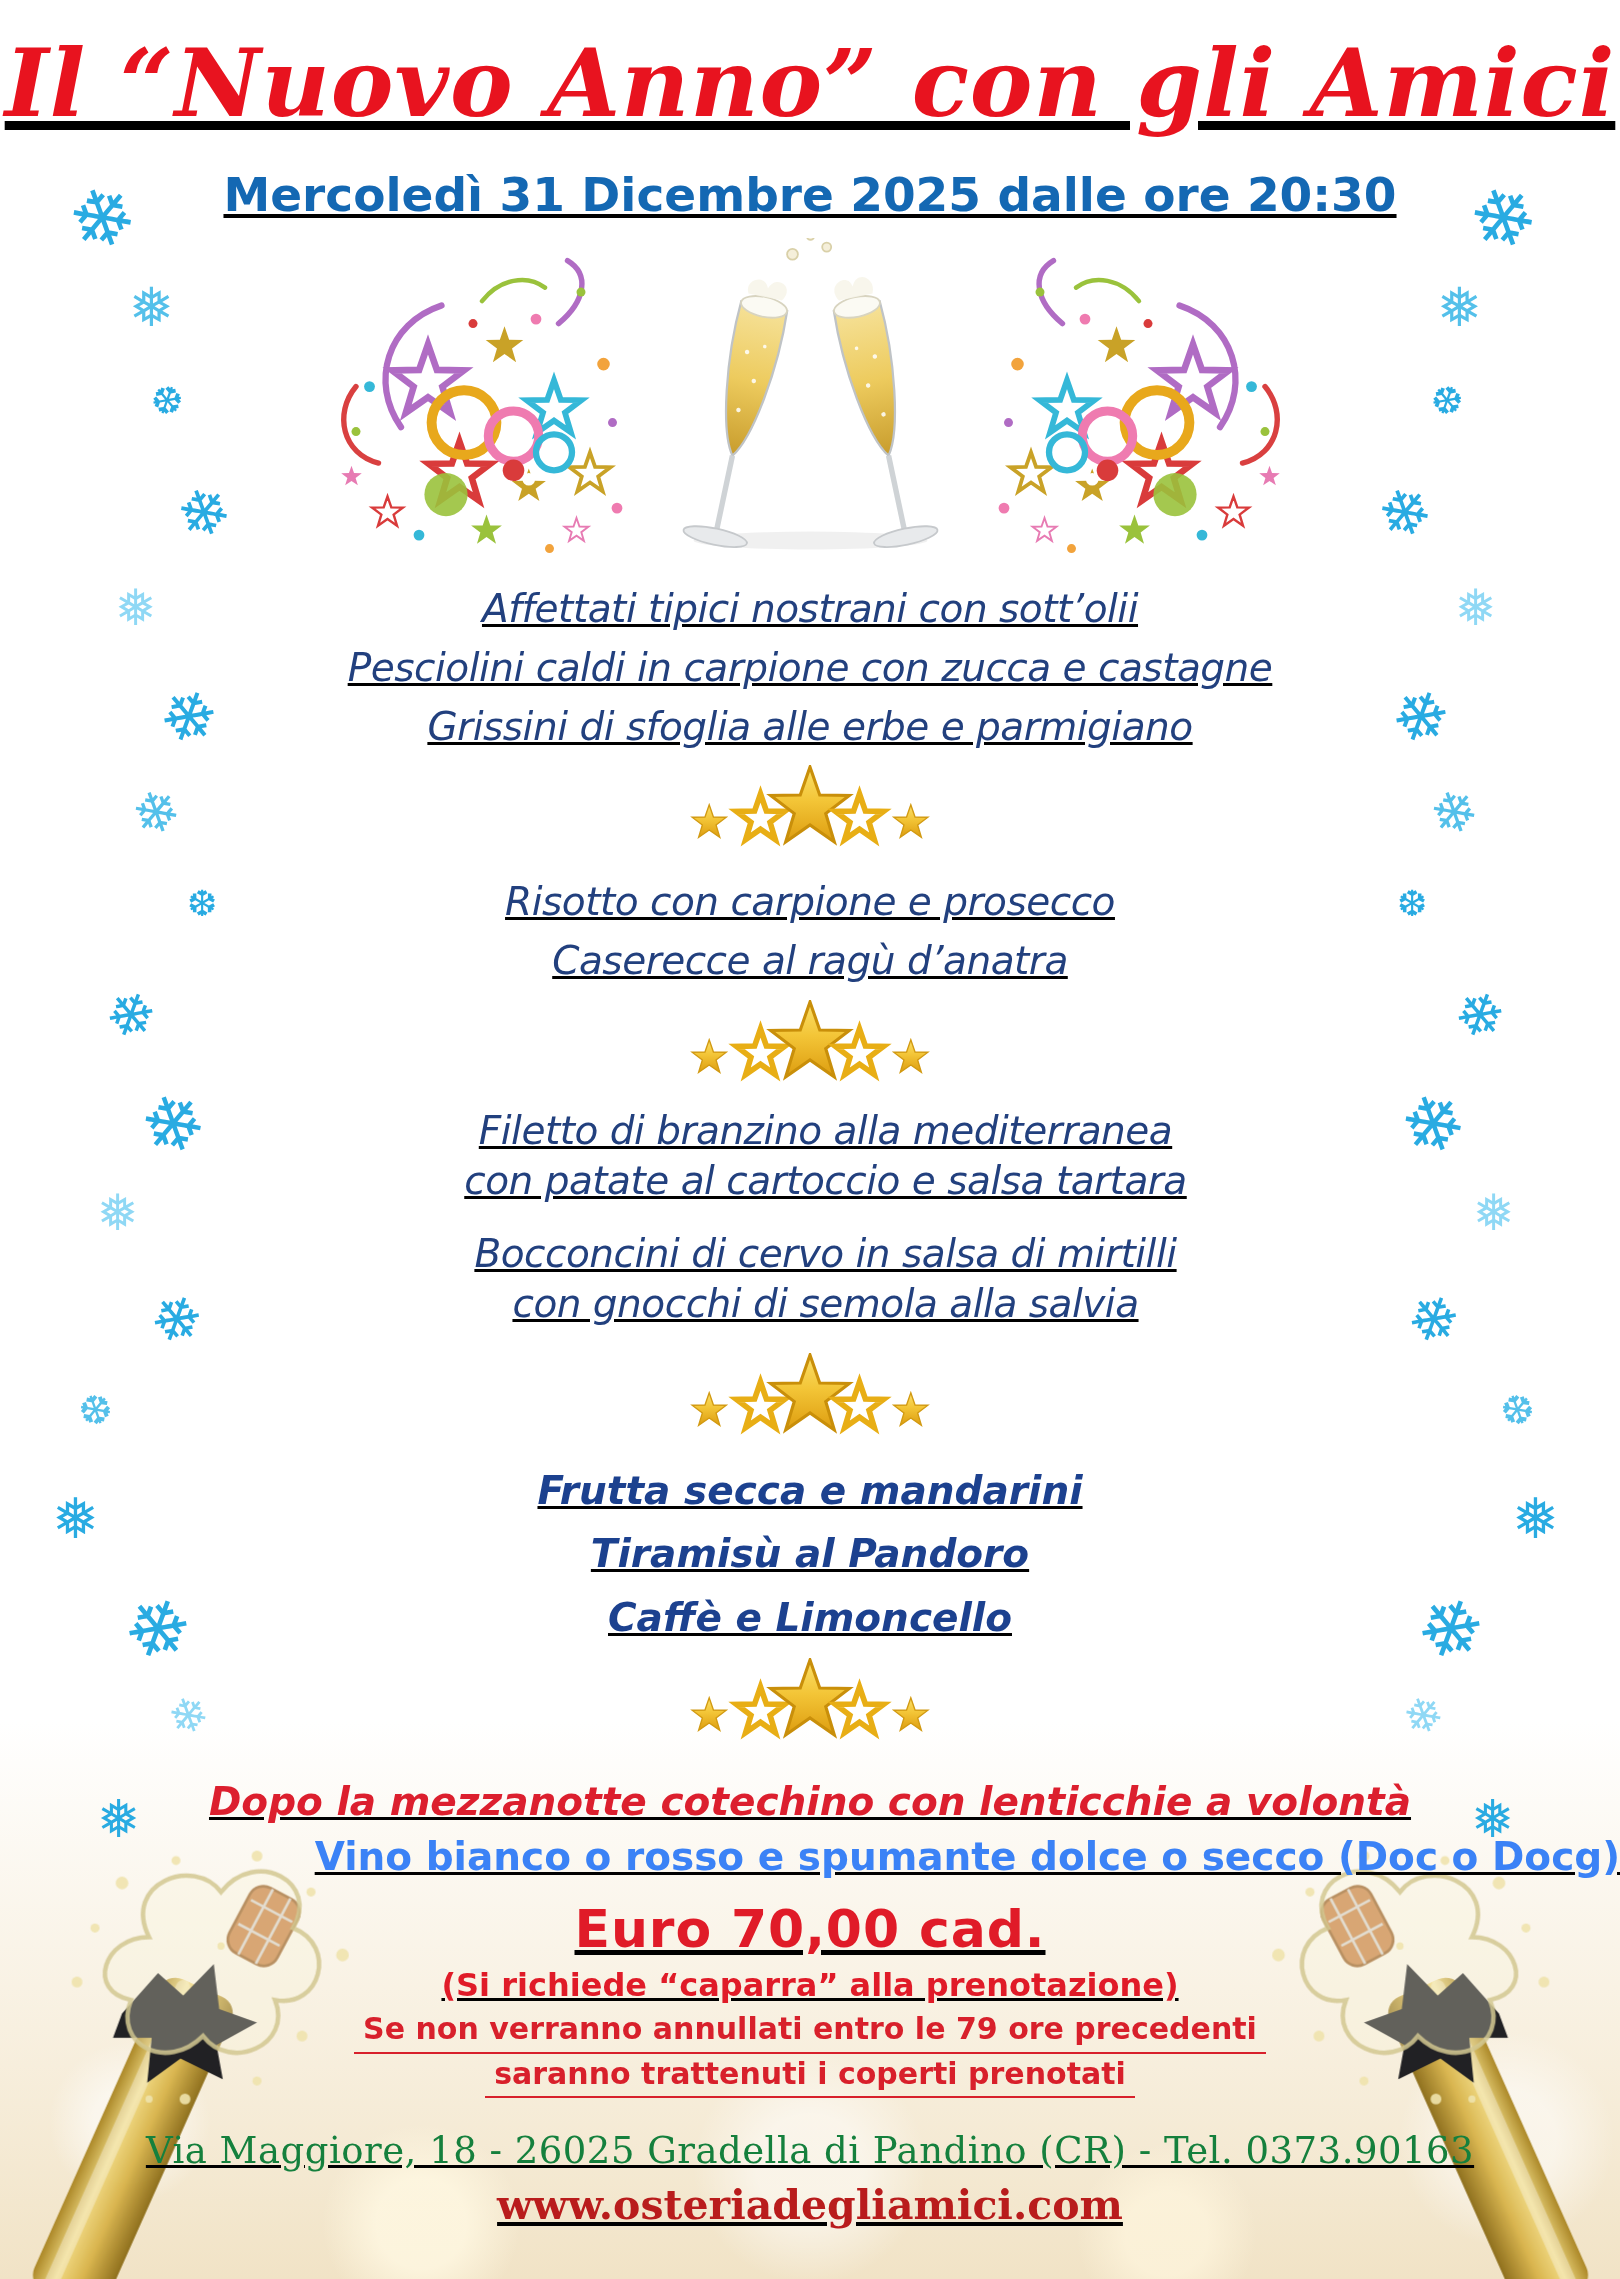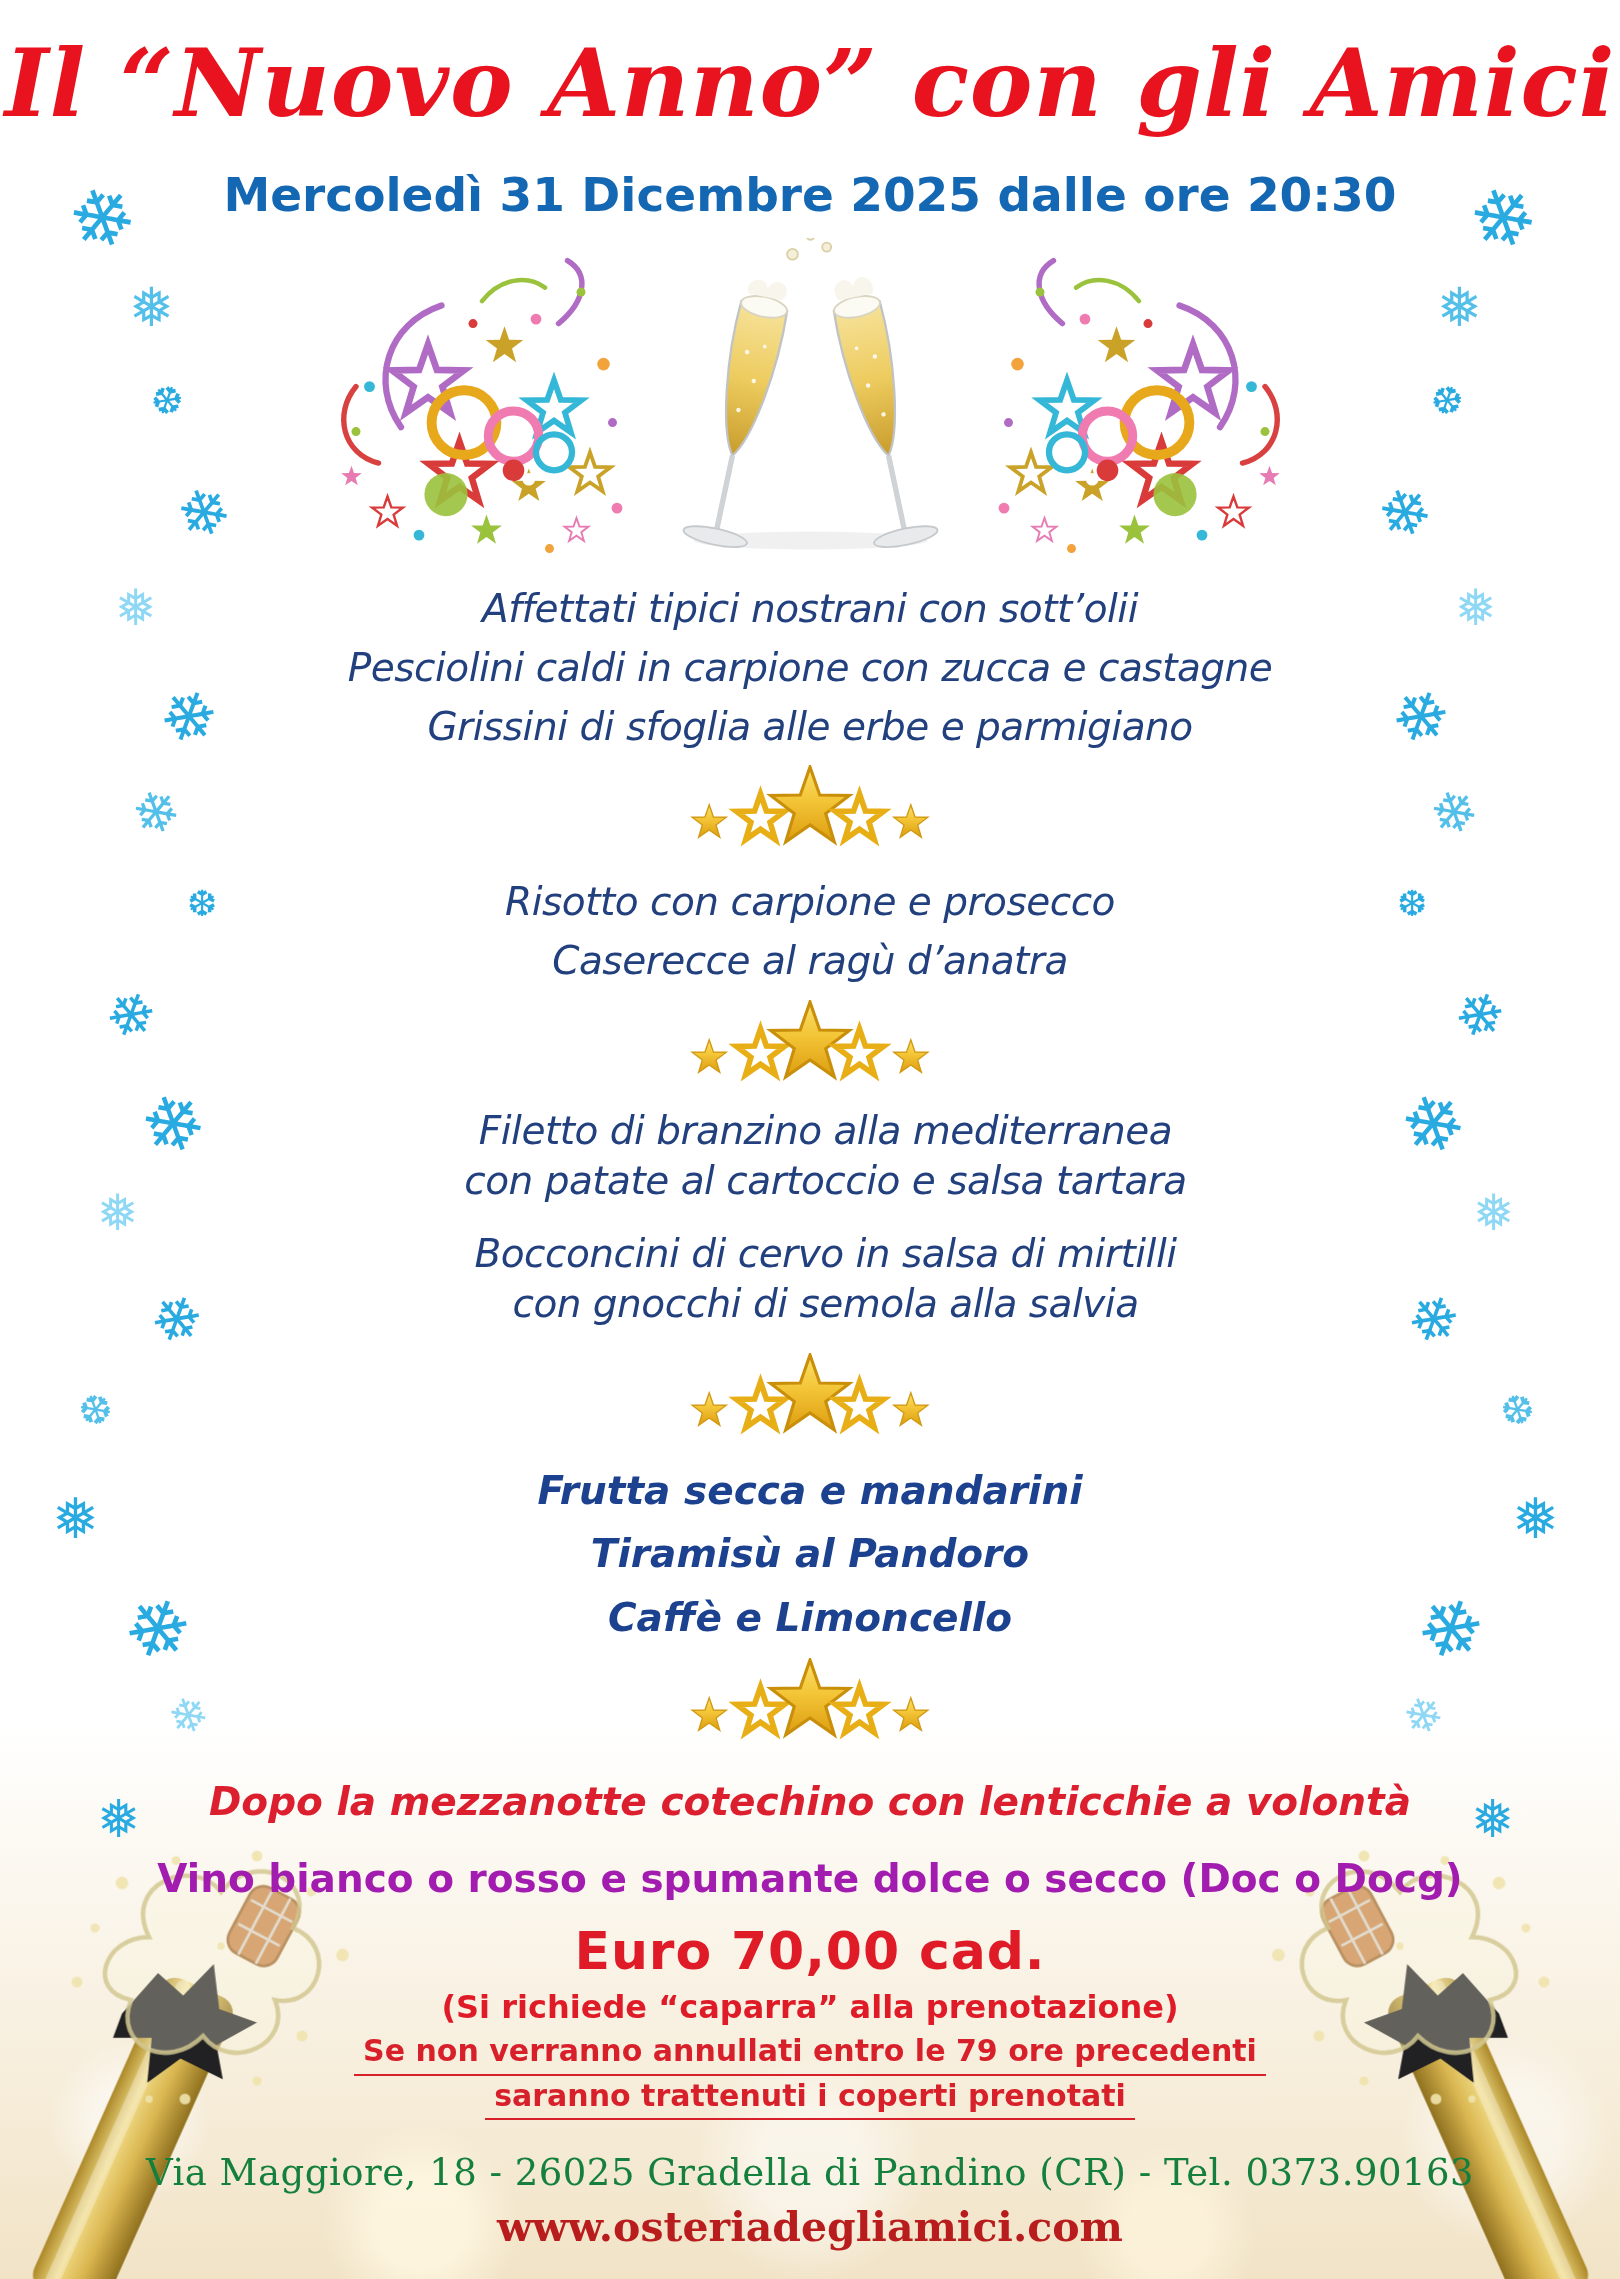--- a/index.html
+++ b/index.html
@@ -16,21 +16,21 @@
       radial-gradient(circle 99px at 26% 90%, rgba(255,248,226,.8) 0 45px, rgba(255,248,226,0) 99px),
       radial-gradient(circle 117px at 50% 80%, rgba(255,255,255,.5) 0 54px, rgba(255,255,255,0) 117px),
       radial-gradient(circle 90px at 72% 92%, rgba(255,246,222,.7) 0 41px, rgba(255,246,222,0) 90px),
       radial-gradient(circle 108px at 93% 75%, rgba(255,255,255,.5) 0 50px, rgba(255,255,255,0) 108px),
       linear-gradient(to bottom, rgba(250,246,238,0) 0%, #f8f0e0 55%, #f1e3c6 100%);
   }
   
   .snow-col{position:absolute;top:0;left:0;width:100%;height:100%;pointer-events:none;}
   .flake{position:absolute;line-height:1;user-select:none;}
   
-  .content{position:absolute;inset:0;text-align:center;}
+  .content{position:absolute;inset:0;text-align:center;text-decoration:underline;}
   .title{
     margin:31px 0 0 0;
     font-family:"DejaVu Serif", serif;font-style:italic;font-weight:bold;
     font-size:94px;line-height:1.12;color:#e8131f;letter-spacing:0.9px;
   }
   .date{
     margin-top:31px;
     font-size:47px;font-weight:bold;color:#1468b3;letter-spacing:0px;
   }
   .centerpiece{margin-top:16px;height:317px;}
@@ -42,21 +42,21 @@
   .menu-two{margin-bottom:23.4px;padding-left:31px;}
   .menu-two .menu-line{line-height:1.28;}
   .star-divider{height:94px;margin:9px 0 12.6px 0;}
   .dolci .menu-line{
     font-weight:bold;font-style:italic;color:#1c418f;line-height:1.62;letter-spacing:0;
   }
   .midnight{
     margin-top:27px;font-size:39px;font-weight:bold;font-style:italic;color:#dc1f2e;
   }
   .wine{
-    margin-top:32px;font-size:39px;font-weight:bold;color:#a21caf;
+    margin-top:10px;font-size:39px;font-weight:bold;color:#3b82f6;text-align:right;
   }
   .price{
     margin-top:20px;font-size:52px;font-weight:bold;color:#e01b28;letter-spacing:0.9px;
   }
   .deposit{
     margin-top:7.2px;font-size:32px;font-weight:bold;color:#e01b28;
   }
   .cancel-wrap{margin-top:5.4px;}
   .cancel{
     display:inline-block;font-size:30px;font-weight:bold;color:#d8202b;

